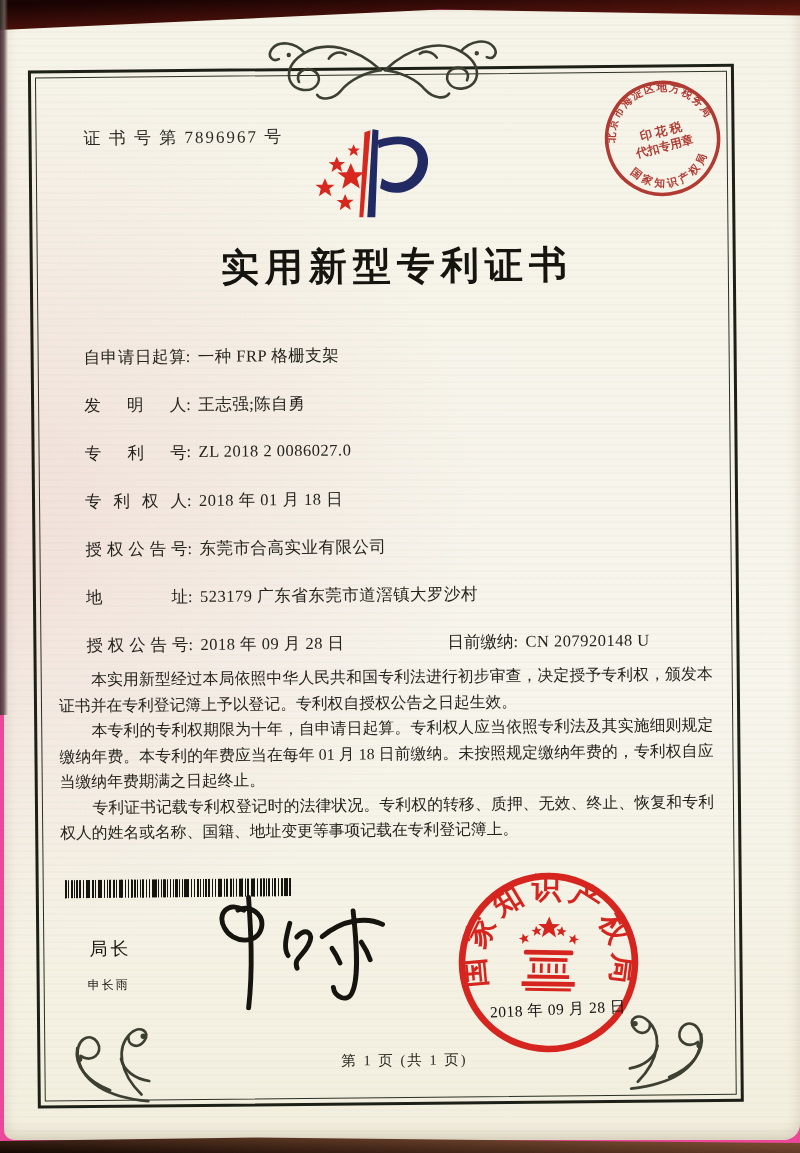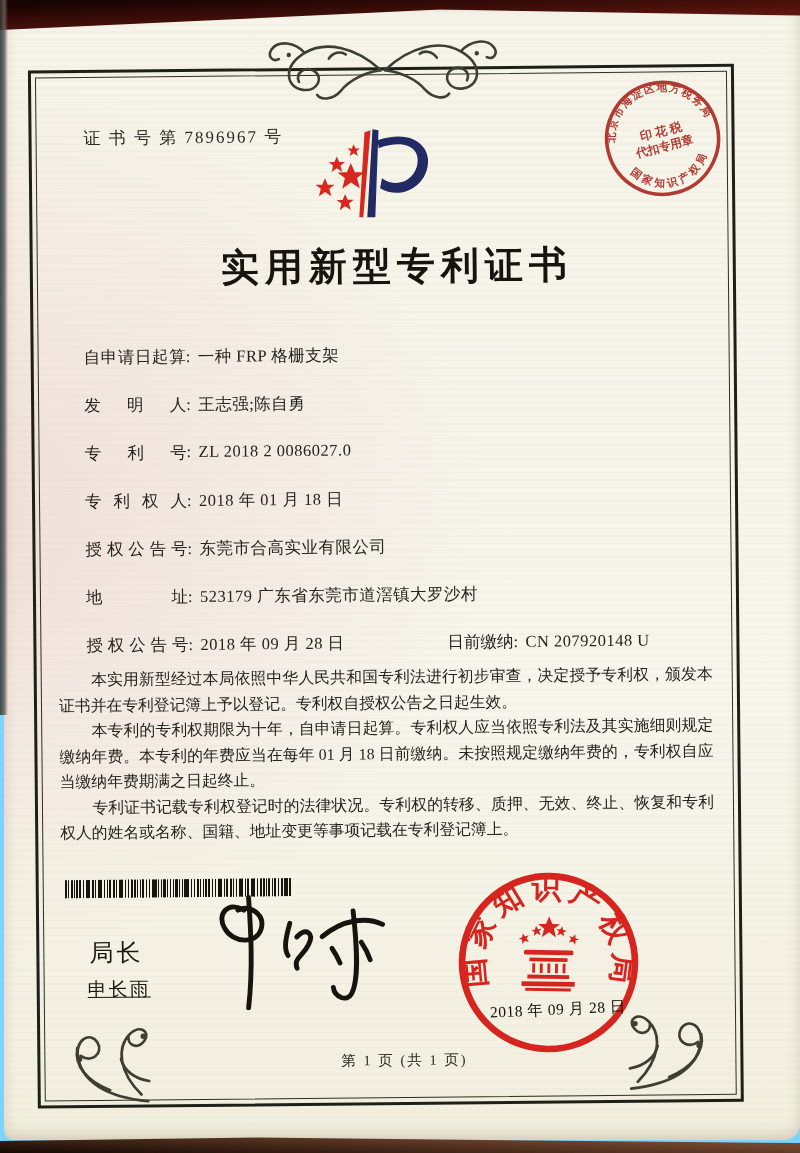--- a/index.html
+++ b/index.html
@@ -1,16 +1,16 @@
 <!DOCTYPE html>
 <html><head>
 <meta charset="utf-8">
 <style>
   html,body{margin:0;padding:0;background:#101010;}
-  .photo{position:relative;width:800px;height:1153px;overflow:hidden;background:#7dd3fc;
+  .photo{position:relative;width:800px;height:1153px;overflow:hidden;background:#ec4899;
          font-family:"Liberation Serif","DejaVu Serif",serif;}
   
   .band-top{position:absolute;top:0;left:0;right:0;height:30px;
     background:linear-gradient(178deg,#190403 10%,#4c110b 55%,#7c1d12 95%);
     clip-path:polygon(0 0,100% 0,100% 52%,55% 32%,0 100%);z-index:6;}
   .band-bottom{position:absolute;bottom:0;left:0;right:0;height:22px;
     background:linear-gradient(2deg,#140803,#6e432c 65%,#8a5a3a);
     clip-path:polygon(0 45%,32% 30%,100% 55%,100% 100%,0 100%);z-index:6;}
   .edge-left{position:absolute;top:0;left:0;width:8px;height:62%;
     background:linear-gradient(90deg,#33322e,#6a5f58 55%,rgba(106,95,88,0));opacity:.85;z-index:6;}
@@ -35,22 +35,22 @@
   .fcolon{display:inline-block;width:12px;}
   .fval{letter-spacing:.5px;}
   .grant{left:447px;top:632px;font-size:16.5px;white-space:nowrap;color:#24231c;}
   .body{left:58px;top:664px;width:654px;font-size:15.8px;line-height:1.62;color:#24231d;text-align:justify;}
   .body p{margin:0;text-indent:2.05em;}
   .barcode{left:62px;top:877px;width:228px;height:18px;
     background:
       repeating-linear-gradient(90deg,#15150f 0 1.5px,rgba(0,0,0,0) 1.5px 3px),
       repeating-linear-gradient(90deg,#15150f 0 1px,rgba(0,0,0,0) 1px 7px),
       repeating-linear-gradient(90deg,#15150f 0 2.5px,rgba(0,0,0,0) 2.5px 11px);}
-  .role{left:86px;top:934px;font-size:24px;letter-spacing:3px;color:#191813;}
-  .signername{left:84px;top:974px;font-size:19px;letter-spacing:2px;color:#191813;text-decoration:underline;}
+  .role{left:86px;top:934px;font-size:18px;letter-spacing:3px;color:#191813;}
+  .signername{left:84px;top:974px;font-size:12px;letter-spacing:2px;color:#191813;}
   .sig{position:absolute;left:192px;top:893px;z-index:5;}
   .sealwrap{position:absolute;left:450px;top:869px;width:190px;height:190px;z-index:5;transform:rotate(1.5deg);}
   .sealdate{left:468px;top:1001px;width:172px;text-align:center;font-size:15.5px;letter-spacing:.5px;
             color:#14130f;z-index:6;transform:rotate(-2deg);}
   .footer{left:0;right:0;top:1051px;text-align:center;font-size:14.5px;letter-spacing:2px;color:#2a2922;}
   .stampwrap{position:absolute;left:606px;top:80px;width:122px;height:122px;transform:rotate(-14deg);opacity:.88;z-index:5;}
   .logo{position:absolute;left:316px;top:126px;z-index:4;}
 </style>
 </head>
 <body>

